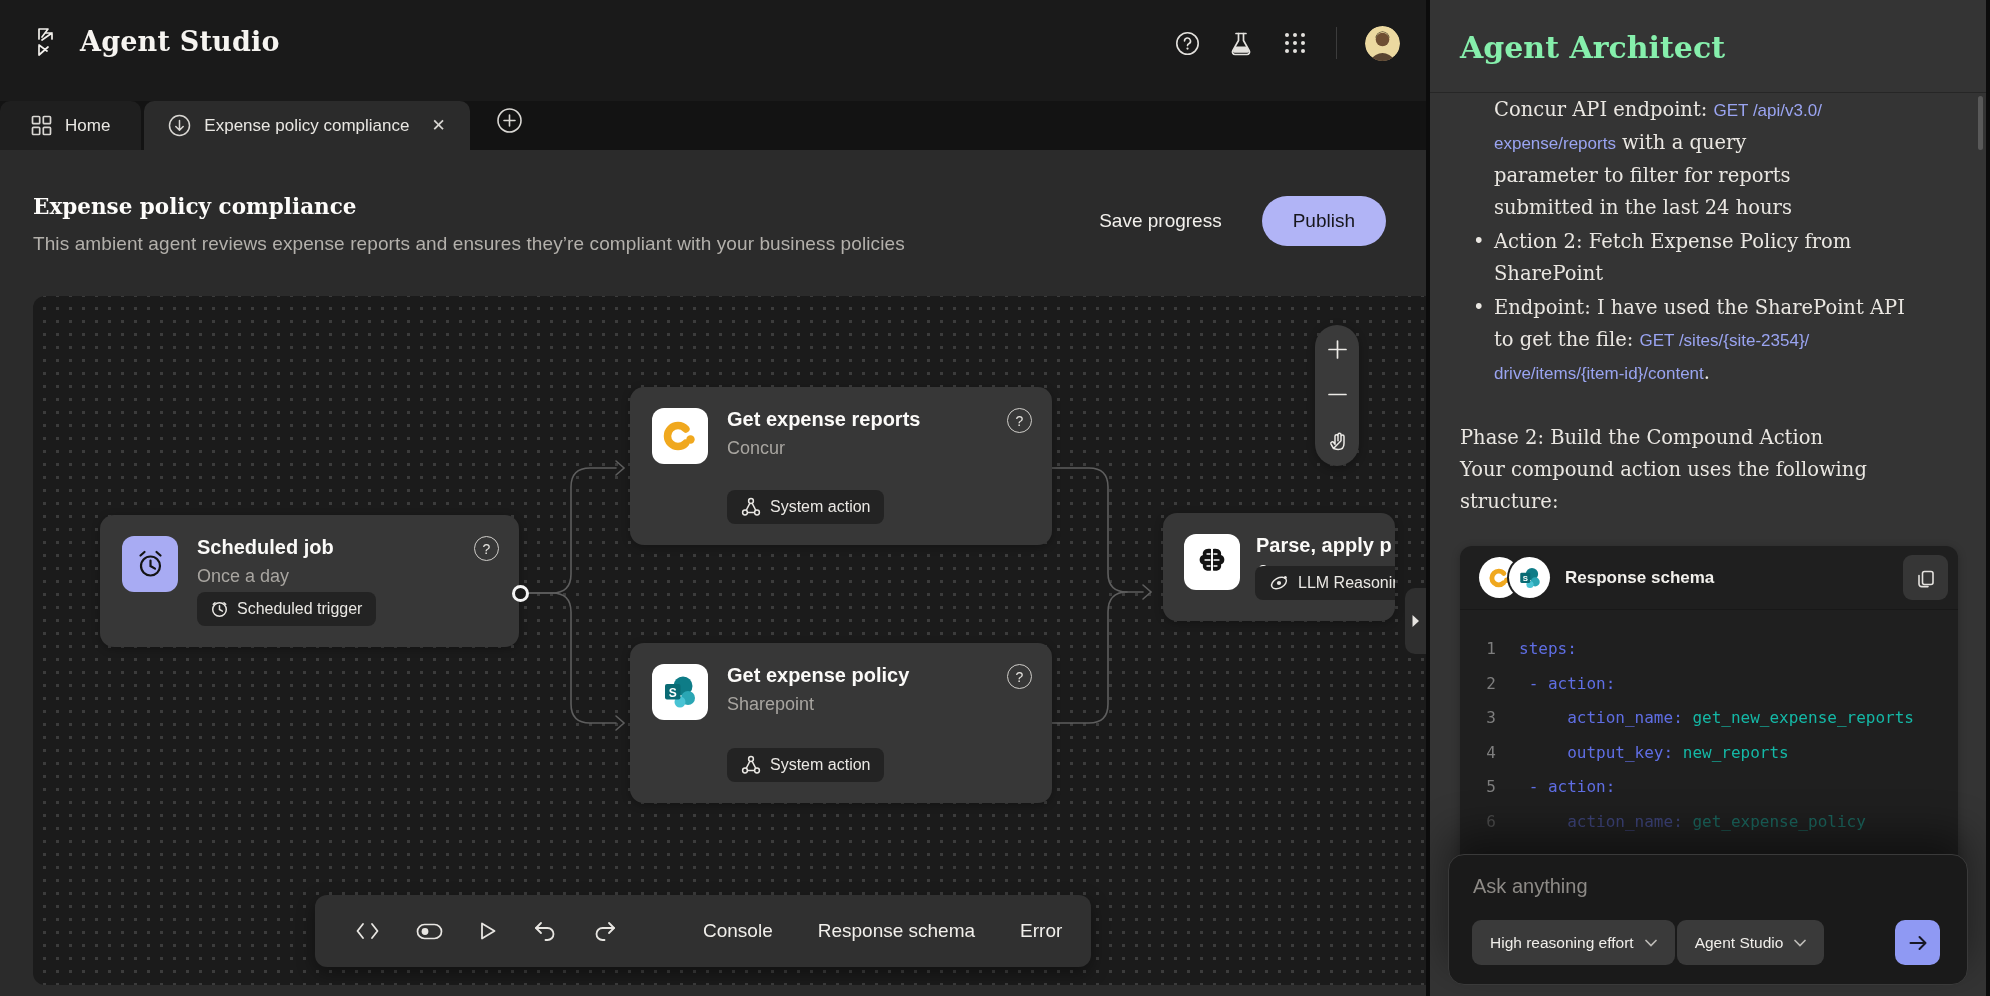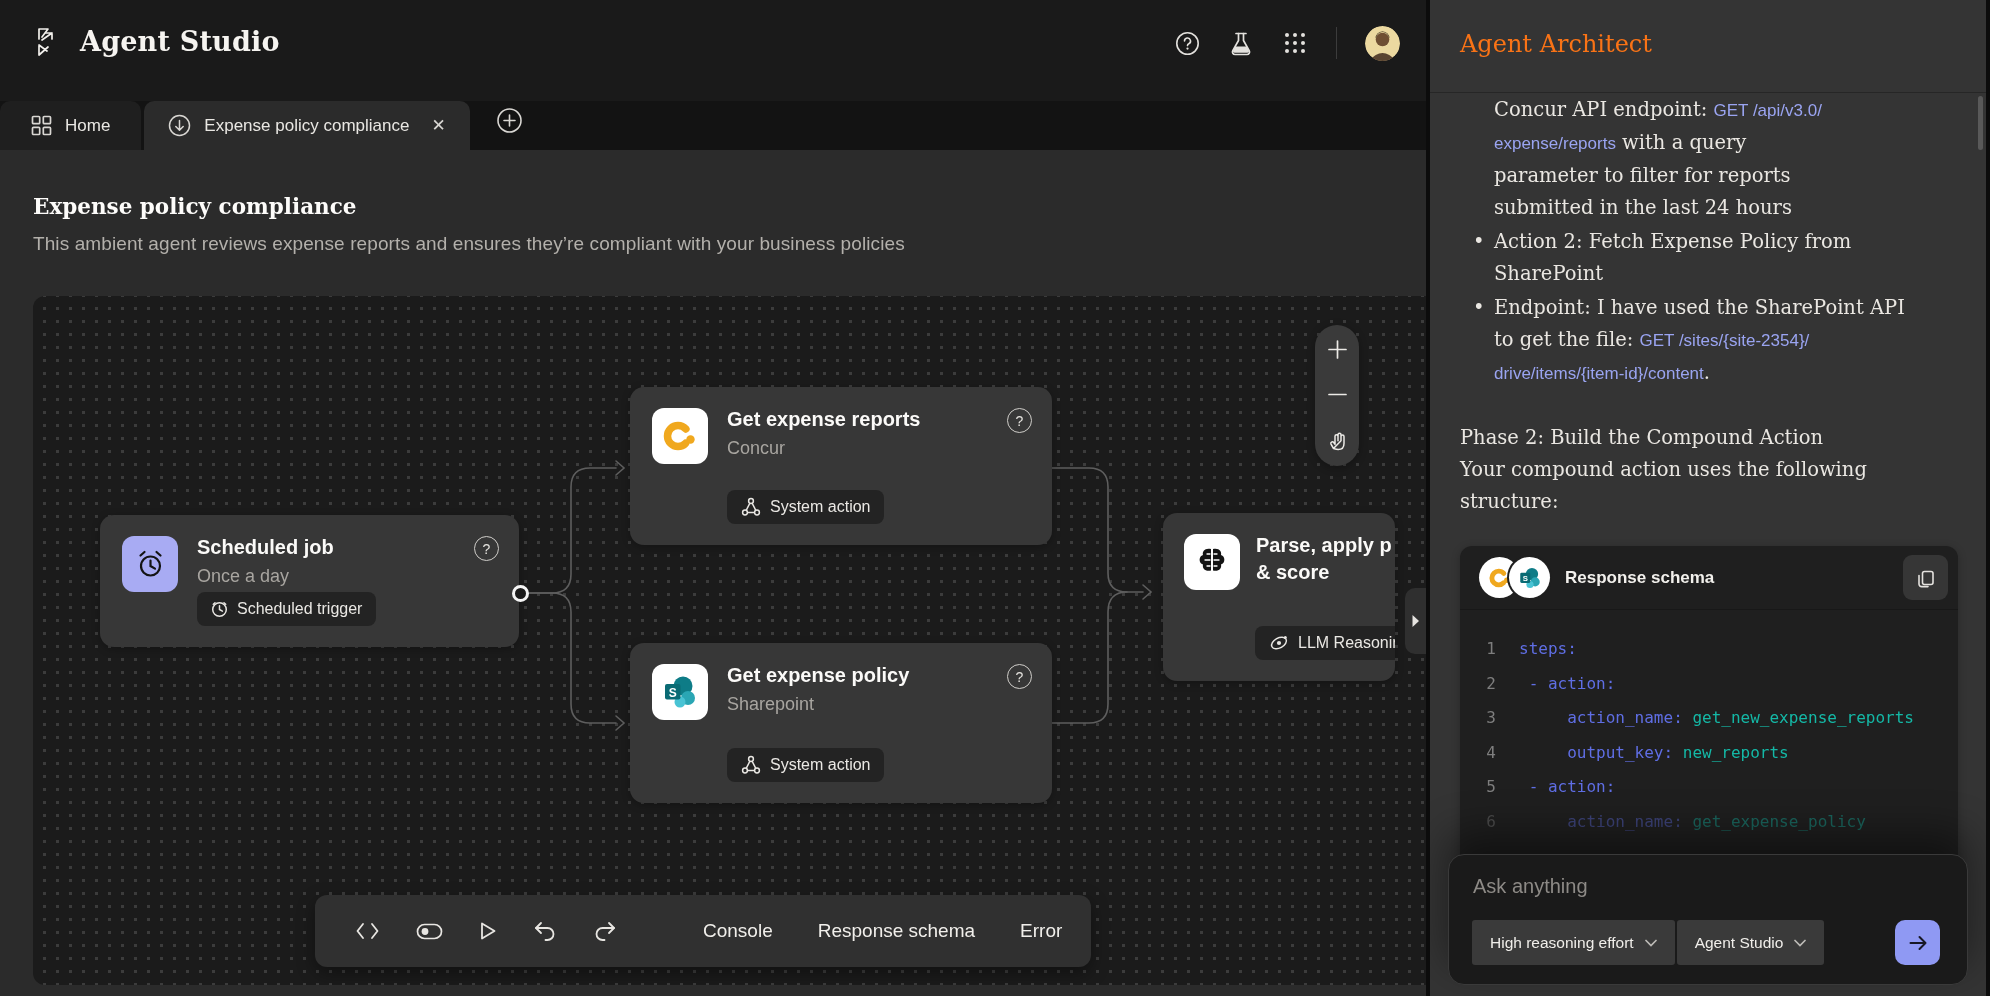--- a/index.html
+++ b/index.html
@@ -55,21 +55,21 @@
   .toolbar{position:absolute;left:282px;top:599px;width:776px;height:72px;background:#303030;border-radius:12px;display:flex;box-shadow:0 6px 18px rgba(0,0,0,.4)}
   .tb-icons{display:flex;align-items:center;gap:36px;padding:0 40px}
   .tb-ic{cursor:pointer;display:flex;align-items:center;justify-content:center}
   .tb-div{width:1px;background:#1d1d1d}
   .tb-tabs{display:flex;align-items:center;gap:45px;padding:0 46px;font-size:19px;font-weight:500;color:#f1efeb}
   .tb-tab{cursor:pointer;white-space:nowrap}
 
   
   .panel{width:560px;height:100%;background:#343434;border-left:4px solid #0c0c0c;position:relative;overflow:hidden;flex:none}
   .panel-hdr{height:93px;padding:30px 0 0 30px;border-bottom:1px solid #262626}
-  .panel-title{font-family:"DejaVu Serif","Liberation Serif",serif;font-weight:400;font-size:24px;color:#f97316}
+  .panel-title{font-family:"DejaVu Serif","Liberation Serif",serif;font-weight:700;font-size:30px;color:#86efac}
   .panel-scroll{position:absolute;top:94px;left:0;right:0;bottom:0;padding:0 28px 0 30px;overflow:hidden}
   .prose{font-family:"DejaVu Serif","Liberation Serif",serif;font-size:19.5px;line-height:32px;color:#eae7e2}
   .pl{white-space:nowrap}
   .ic{font-family:Liberation Sans, sans-serif;font-size:17px;color:#9aa4f1}
   .cont{padding-left:34px}
   .bullet{padding-left:34px;position:relative;margin-top:2px}
   .bullet::before{content:"\2022";position:absolute;left:13px;top:0;color:#eae7e2}
   .phase{margin-top:32px}
   .sb-thumb{position:absolute;right:3px;top:96px;width:5px;height:54px;background:#595959;border-radius:3px;cursor:pointer}
 
@@ -83,21 +83,21 @@
   .code{padding:22px 0 40px 0;font-family:"DejaVu Sans Mono","Liberation Mono",monospace;font-size:16px;line-height:34.5px}
   .cl{display:flex}
   .ln{width:36px;text-align:right;color:#7e7e7e;flex:none}
   .ck{white-space:pre;color:#5f6ee4;margin-left:23px}
   .cv{white-space:pre;color:#14b8a6}
   .dim{opacity:.45}
 
   .composer{position:absolute;left:18px;right:18px;bottom:11px;height:131px;background:#1a1a1a;border:1px solid #3a3a3a;border-radius:16px;box-shadow:0 -20px 40px rgba(0,0,0,.45);padding:20px 24px;z-index:5}
   .ask{font-size:20px;color:#8d8a86;cursor:text}
   .comp-row{position:absolute;left:23px;right:27px;bottom:19px;display:flex;align-items:center;gap:2px}
-  .pill{height:45px;background:#3a3a3a;border-radius:3px;display:flex;align-items:center;gap:11px;padding:0 18px;font-size:15.5px;color:#f0eeea;cursor:pointer;white-space:nowrap}
+  .pill{height:45px;background:#3a3a3a;border-radius:9px;display:flex;align-items:center;gap:11px;padding:0 18px;font-size:15.5px;color:#f0eeea;cursor:pointer;white-space:nowrap}
   .send{margin-left:auto;width:45px;height:45px;background:#8f99f3;border-radius:10px;display:flex;align-items:center;justify-content:center;cursor:pointer}
 </style>
 </head>
 <body>
 
 <div class="main">
 
   <div class="hdr">
     <div class="brand">
       <span>
@@ -178,20 +178,24 @@
       </svg>
     </span>
   </div>
 
   <div class="content">
     <div class="page-hdr">
       <div>
         <div class="pg-title">Expense policy compliance</div>
         <div class="pg-sub">This ambient agent reviews expense reports and ensures they’re compliant with your business policies</div>
       </div>
+      <div class="pg-actions">
+        <span class="btn-save">Save progress</span>
+        <span class="btn-publish">Publish</span>
+      </div>
     </div>
 
     <div class="canvas">
 
       <svg class="wires" width="1393" height="689">
         <g fill="none" stroke="#5e5e5e" stroke-width="1.6" stroke-linecap="round">
           <path d="M496 297 H519 Q538 297 538 278 V191 Q538 172 557 172 H583"></path>
           <path d="M583 165 l8 7 -8 7"></path>
           <path d="M496 297 H519 Q538 297 538 316 V408 Q538 427 557 427 H583"></path>
           <path d="M583 420 l8 7 -8 7"></path>
@@ -280,21 +284,21 @@
               <circle cx="10" cy="4" r="2.4"></circle>
                 <circle cx="4" cy="15.5" r="2.4"></circle>
                 <circle cx="16" cy="15.5" r="2.4"></circle>
               <path d="M8.9 6.2 L5.2 13.3 M11.1 6.2 L14.8 13.3 M6.5 15.5 H13.5"></path>
             </svg>
           </span>
           <span>System action</span>
         </div>
       </div>
 
-      <div class="node" style="left:1130px;top:217px;width:232px;height:168px;padding:21px 0 21px 21px">
+      <div class="node" style="left:1130px;top:217px;width:232px;height:108px;padding:21px 0 21px 21px">
         <div class="nrow" style="gap:16px">
           <span class="tile tile-white">
             <svg width="36" height="34" viewBox="0 0 36 34">
               <path d="M17 4c-6-1.5-9 2.5-8 6-4.5 1-4.5 8.5 0 9.5-1 4 2.5 7.5 8 6z" fill="#141414"></path>
               <path d="M19 4c6-1.5 9 2.5 8 6 4.5 1 4.5 8.5 0 9.5 1 4-2.5 7.5-8 6z" fill="#141414"></path>
               <path d="M13 9h3 M11 15h5 M13 21h3 M20 9h3 M20 15h5 M20 21h3" stroke="#ffffff" stroke-width="1.3" stroke-linecap="round"></path>
             </svg>
           </span>
           <div>
             <div class="nt">Parse, apply p</div>

